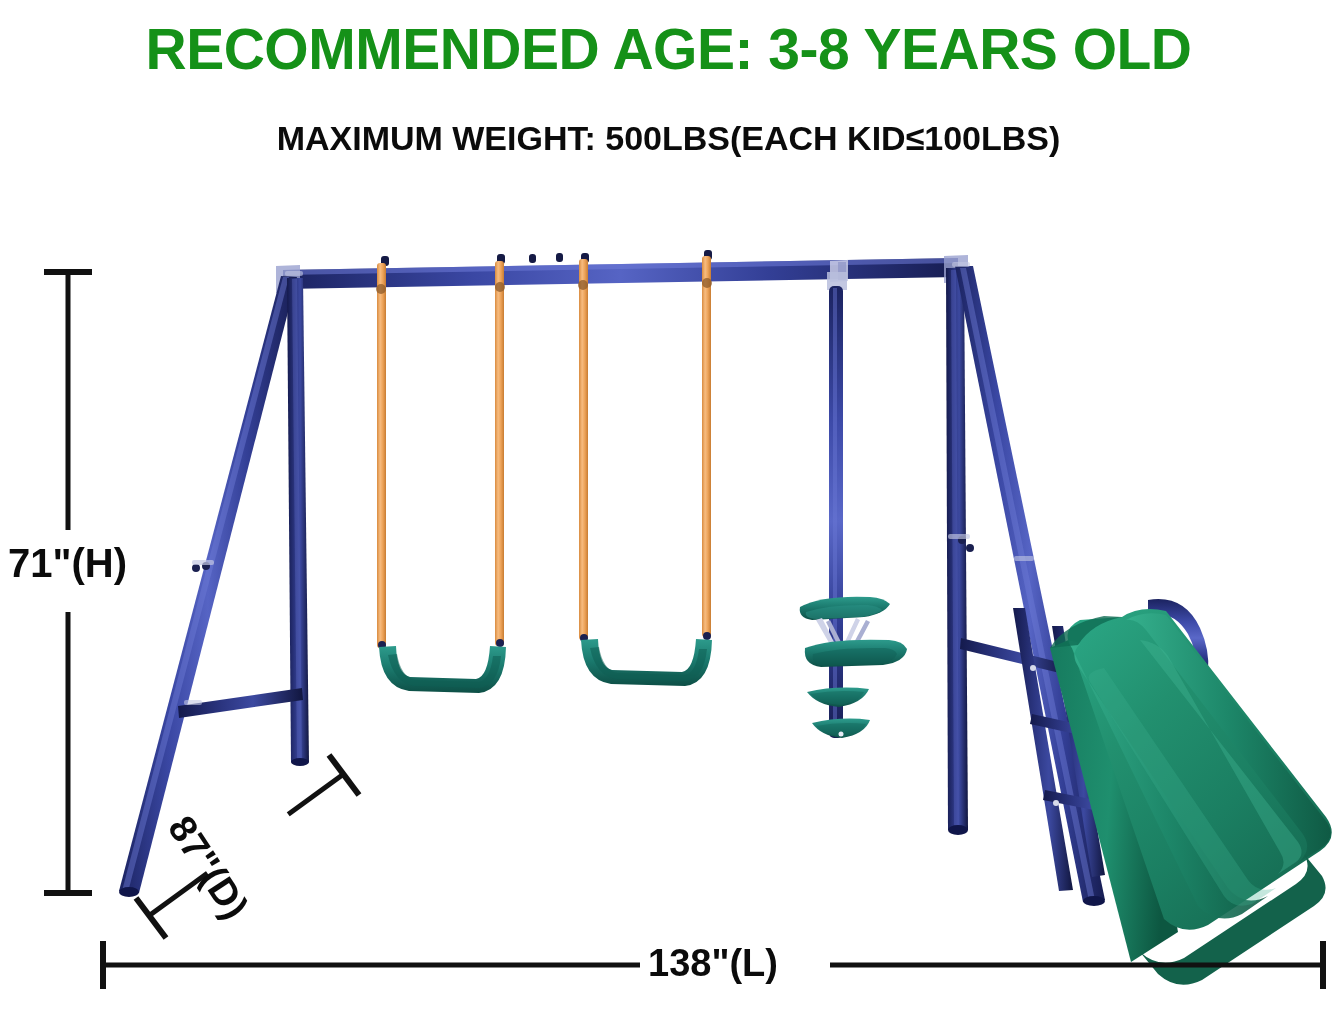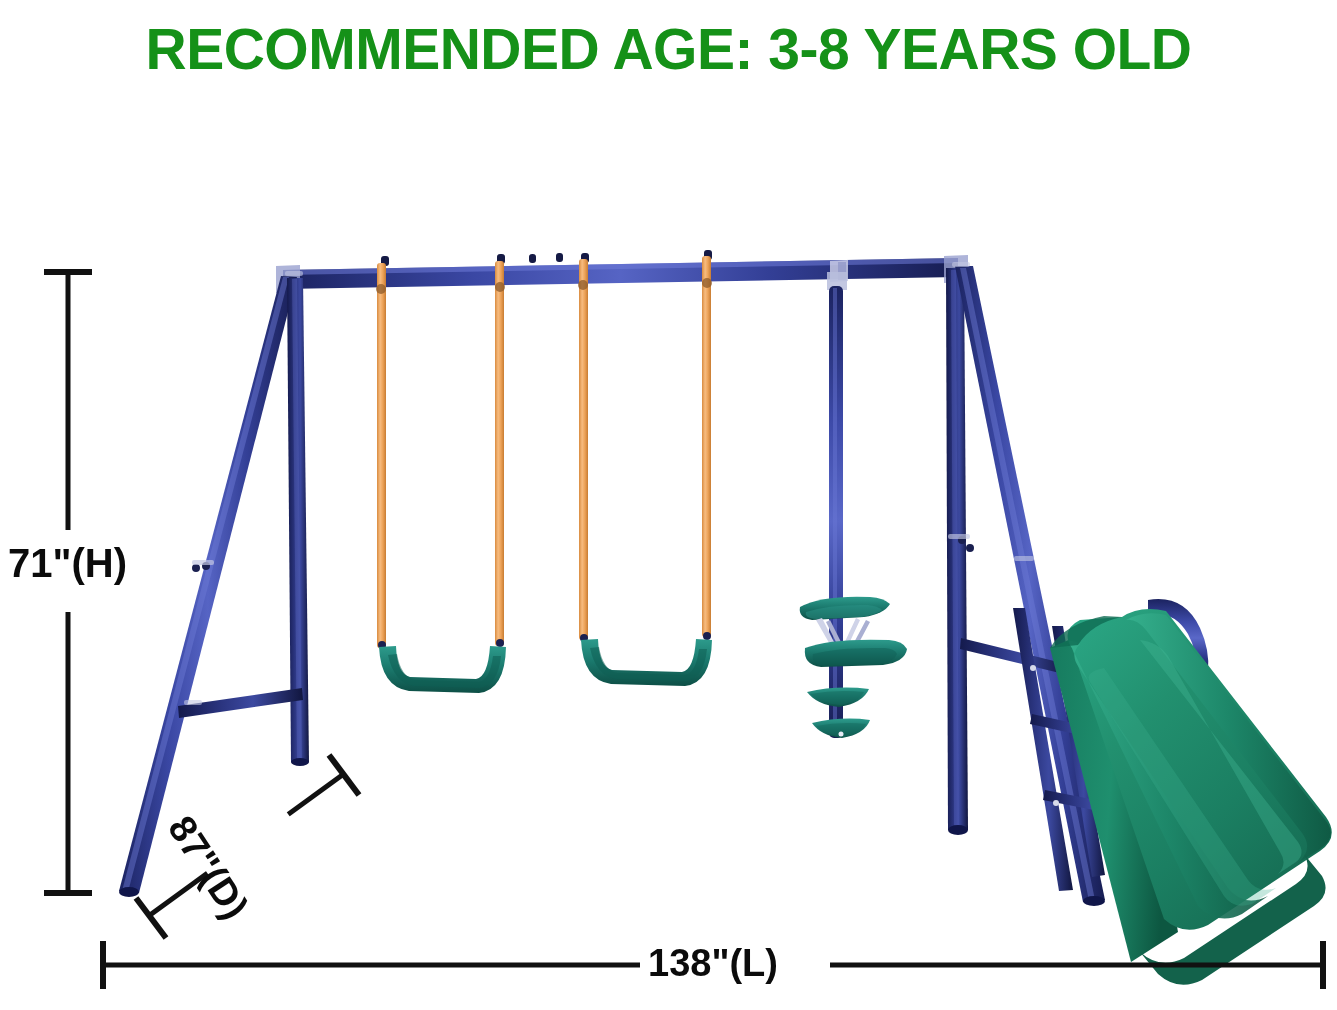--- a/index.html
+++ b/index.html
@@ -84,20 +84,21 @@
     line-height: 44px;
   }
 </style>
 </head>
 <body>
 
 <div id="page">
 
   <div class="headline" id="title-recommended-age">RECOMMENDED AGE: 3-8 YEARS OLD</div>
 
+  <div class="headline" id="title-maximum-weight">MAXIMUM WEIGHT: 500LBS(EACH KID≤100LBS)</div>
 
   <div id="diagram-stage">
     <svg id="diagram-svg" viewBox="0 0 1337 1010" xmlns="http://www.w3.org/2000/svg">
       <defs>
         <linearGradient id="gTube" x1="0" y1="0" x2="1" y2="0">
           <stop offset="0%" stop-color="#1b2360"></stop>
           <stop offset="28%" stop-color="#3a47a3"></stop>
           <stop offset="50%" stop-color="#5664c4"></stop>
           <stop offset="72%" stop-color="#333f96"></stop>
           <stop offset="100%" stop-color="#171d52"></stop>

